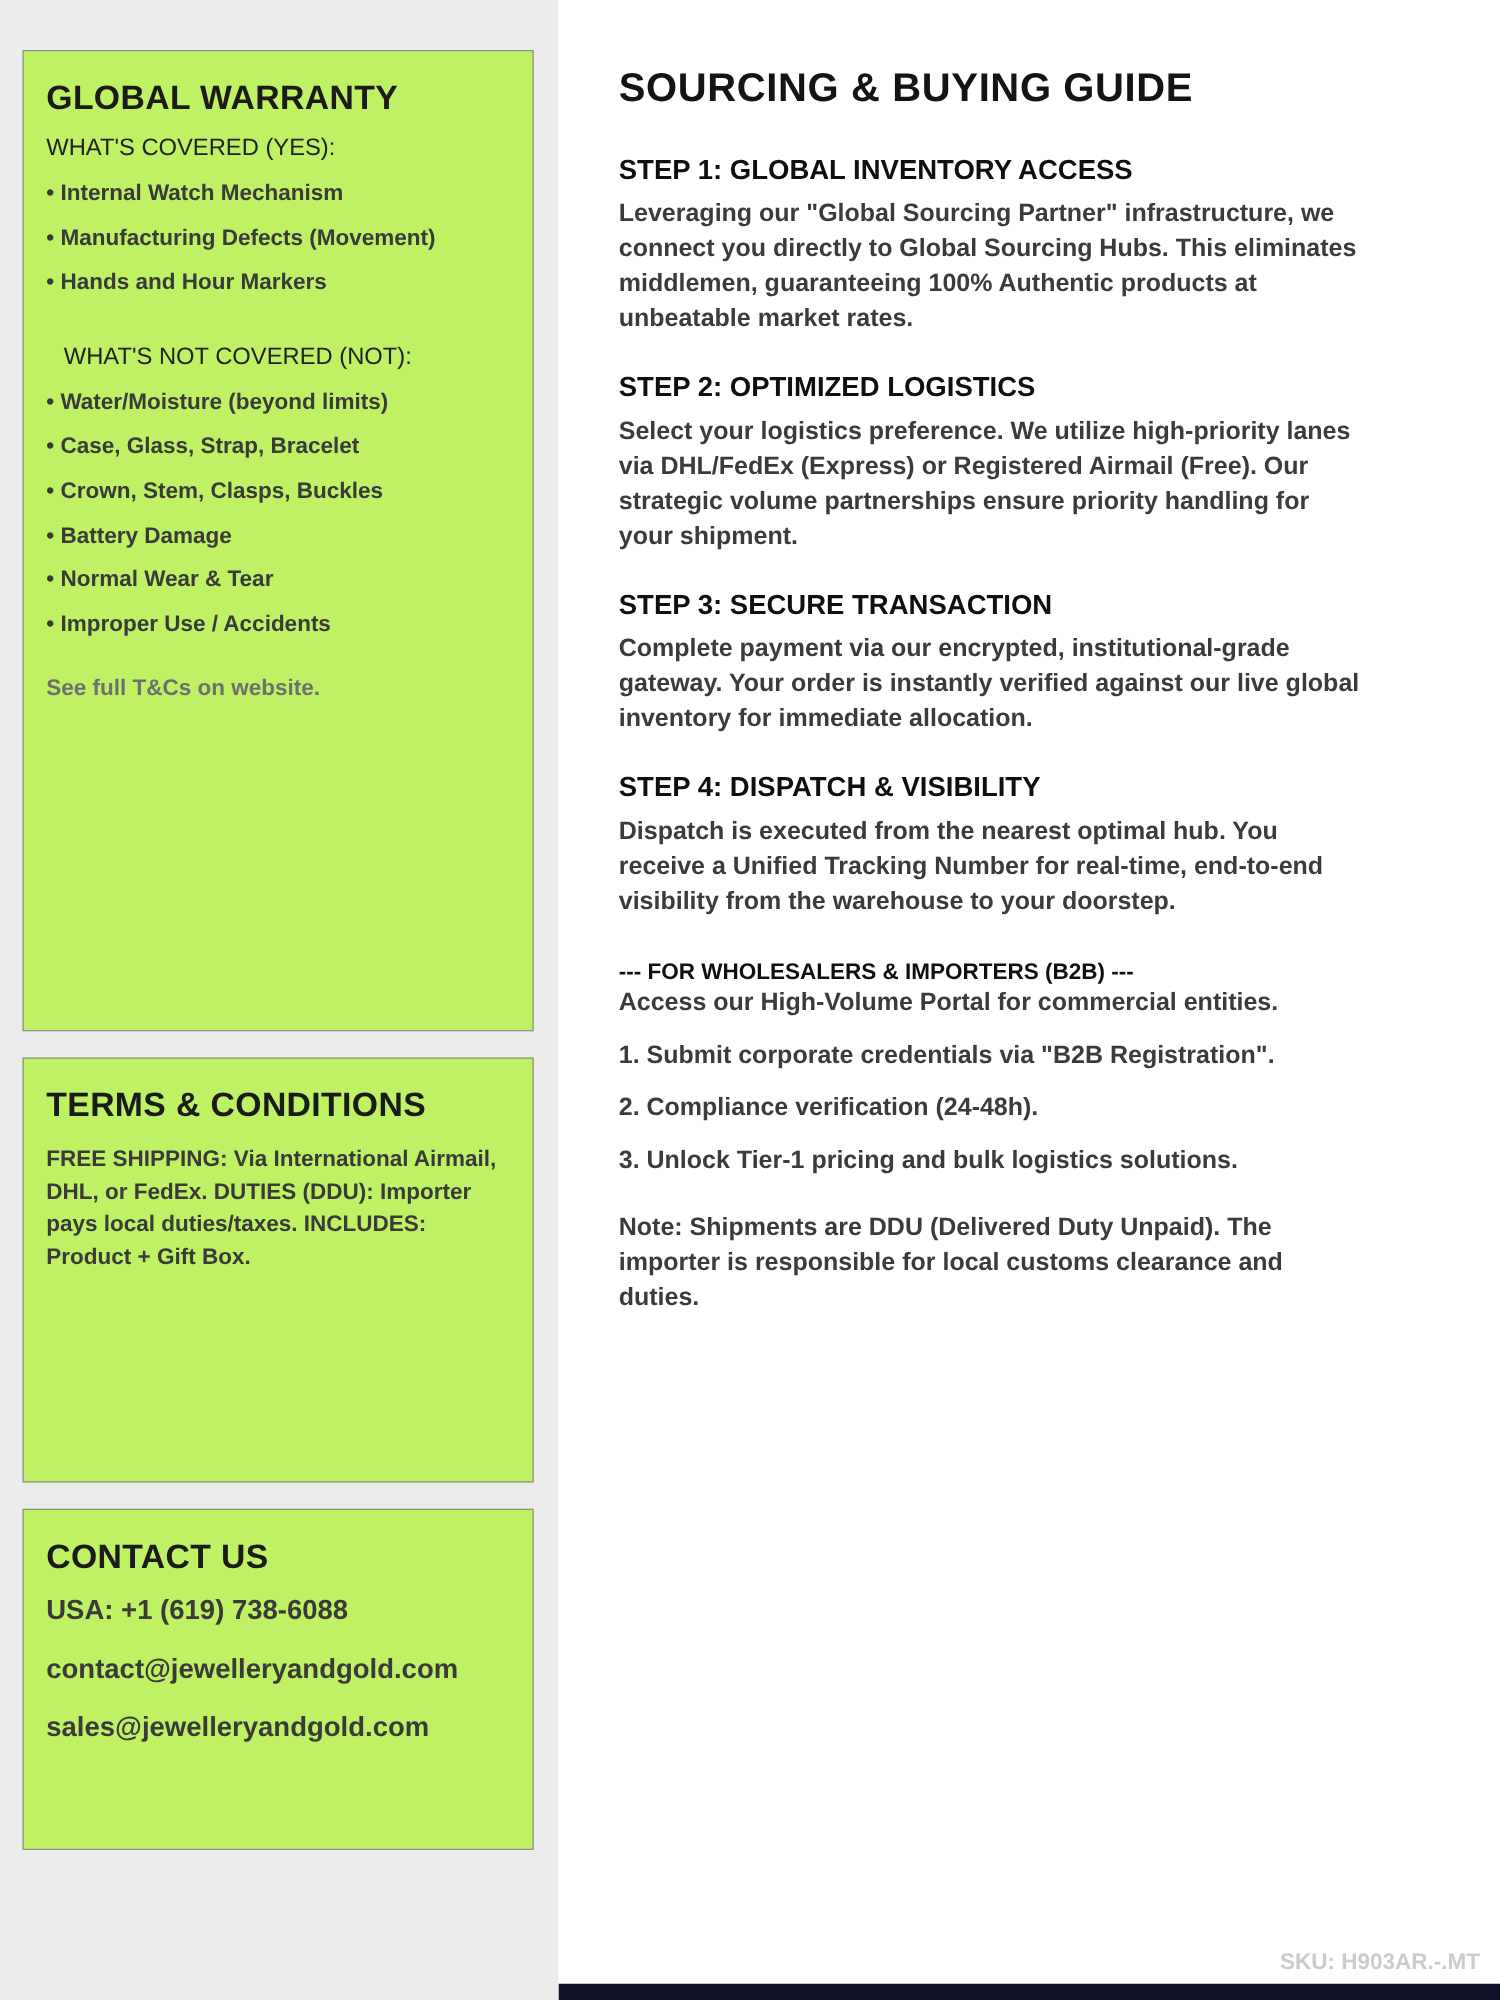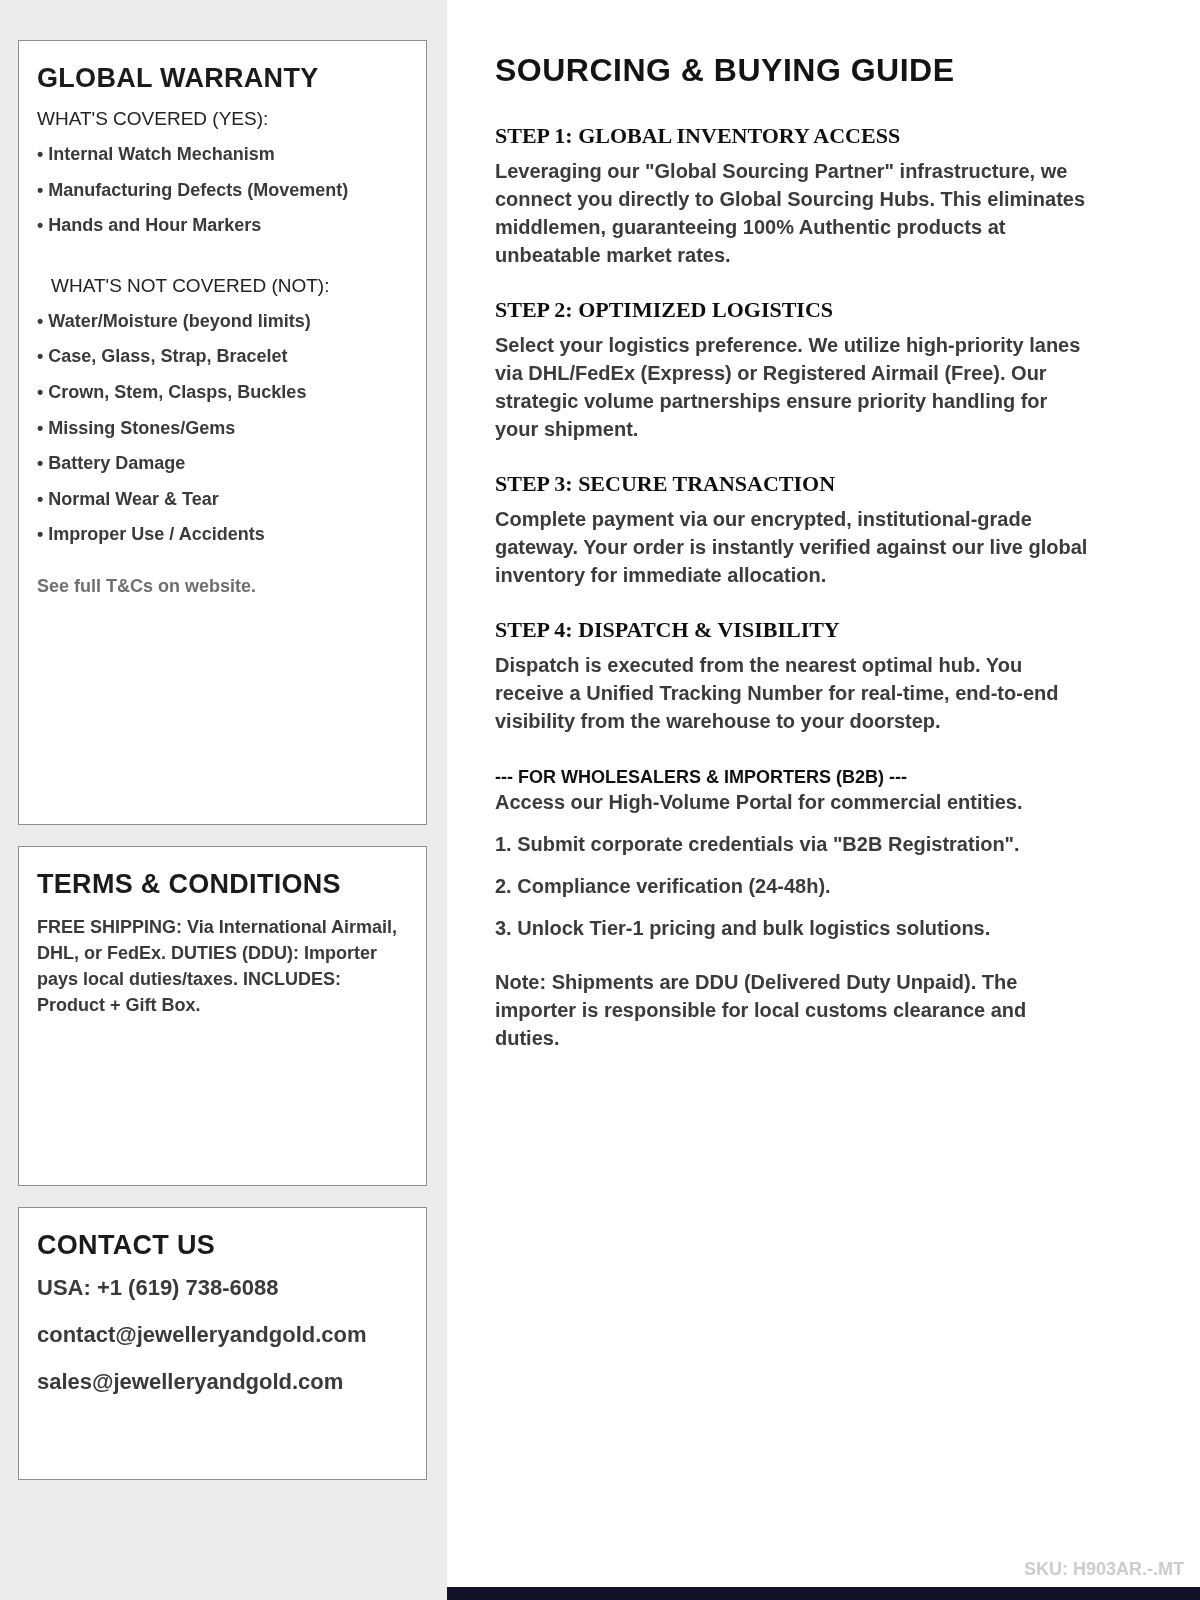--- a/index.html
+++ b/index.html
@@ -11,21 +11,21 @@
   }
   .page { display:flex; width:1200px; height:1600px; }
 
   
   .sidebar {
     width:447px; flex-shrink:0;
     background:#ececec;
     padding:40px 20px 0 18px;
   }
   .box {
-    background:#ffffff;
+    background:#bef264;
     border:1px solid #8f8f8f;
     padding:22px 18px;
     margin-bottom:21px;
   }
   .box-warranty { min-height:785px; }
   .box-terms    { min-height:340px; }
   .box-contact  { min-height:273px; }
 
   .side-title {
     font-size:27px; font-weight:700; color:#1b1b1b;
@@ -58,21 +58,21 @@
     background:#ffffff;
     padding:52px 60px 0 48px;
   }
   .page-title {
     font-size:32px; font-weight:700; color:#141414;
     text-align:left; letter-spacing:.5px;
     margin-bottom:34px;
   }
   .step-heading {
     font-size:22px; font-weight:700; color:#0f0f0f;
-    margin-top:28px; margin-bottom:8px;font-family:Liberation Serif, serif;
+    margin-top:28px; margin-bottom:8px;
   }
   .step:first-of-type .step-heading { margin-top:0; }
   .step-body, .b2b-intro, .b2b-item, .b2b-note {
     font-size:20px; font-weight:700; color:#3b3b3b;
     line-height:1.4; max-width:595px;
   }
   .b2b-heading {
     font-size:18px; font-weight:700; color:#0f0f0f;
     margin-top:32px; margin-bottom:0;
   }
@@ -101,21 +101,20 @@
       <ul class="side-list">
         <li>Internal Watch Mechanism</li>
         <li>Manufacturing Defects (Movement)</li>
         <li>Hands and Hour Markers</li>
       </ul>
       <h3 class="sub-heading second">WHAT'S NOT COVERED (NOT):</h3>
       <ul class="side-list">
         <li>Water/Moisture (beyond limits)</li>
         <li>Case, Glass, Strap, Bracelet</li>
         <li>Crown, Stem, Clasps, Buckles</li>
-        <li>Missing Stones/Gems</li>
         <li>Battery Damage</li>
         <li>Normal Wear &amp; Tear</li>
         <li>Improper Use / Accidents</li>
       </ul>
       <p class="footnote">See full T&amp;Cs on website.</p>
     </section>
 
     <section class="box box-terms">
       <h2 class="side-title">TERMS &amp; CONDITIONS</h2>
       <p class="side-body">FREE SHIPPING: Via International Airmail, DHL, or FedEx.  DUTIES (DDU): Importer pays local duties/taxes.  INCLUDES: Product + Gift Box.</p>

